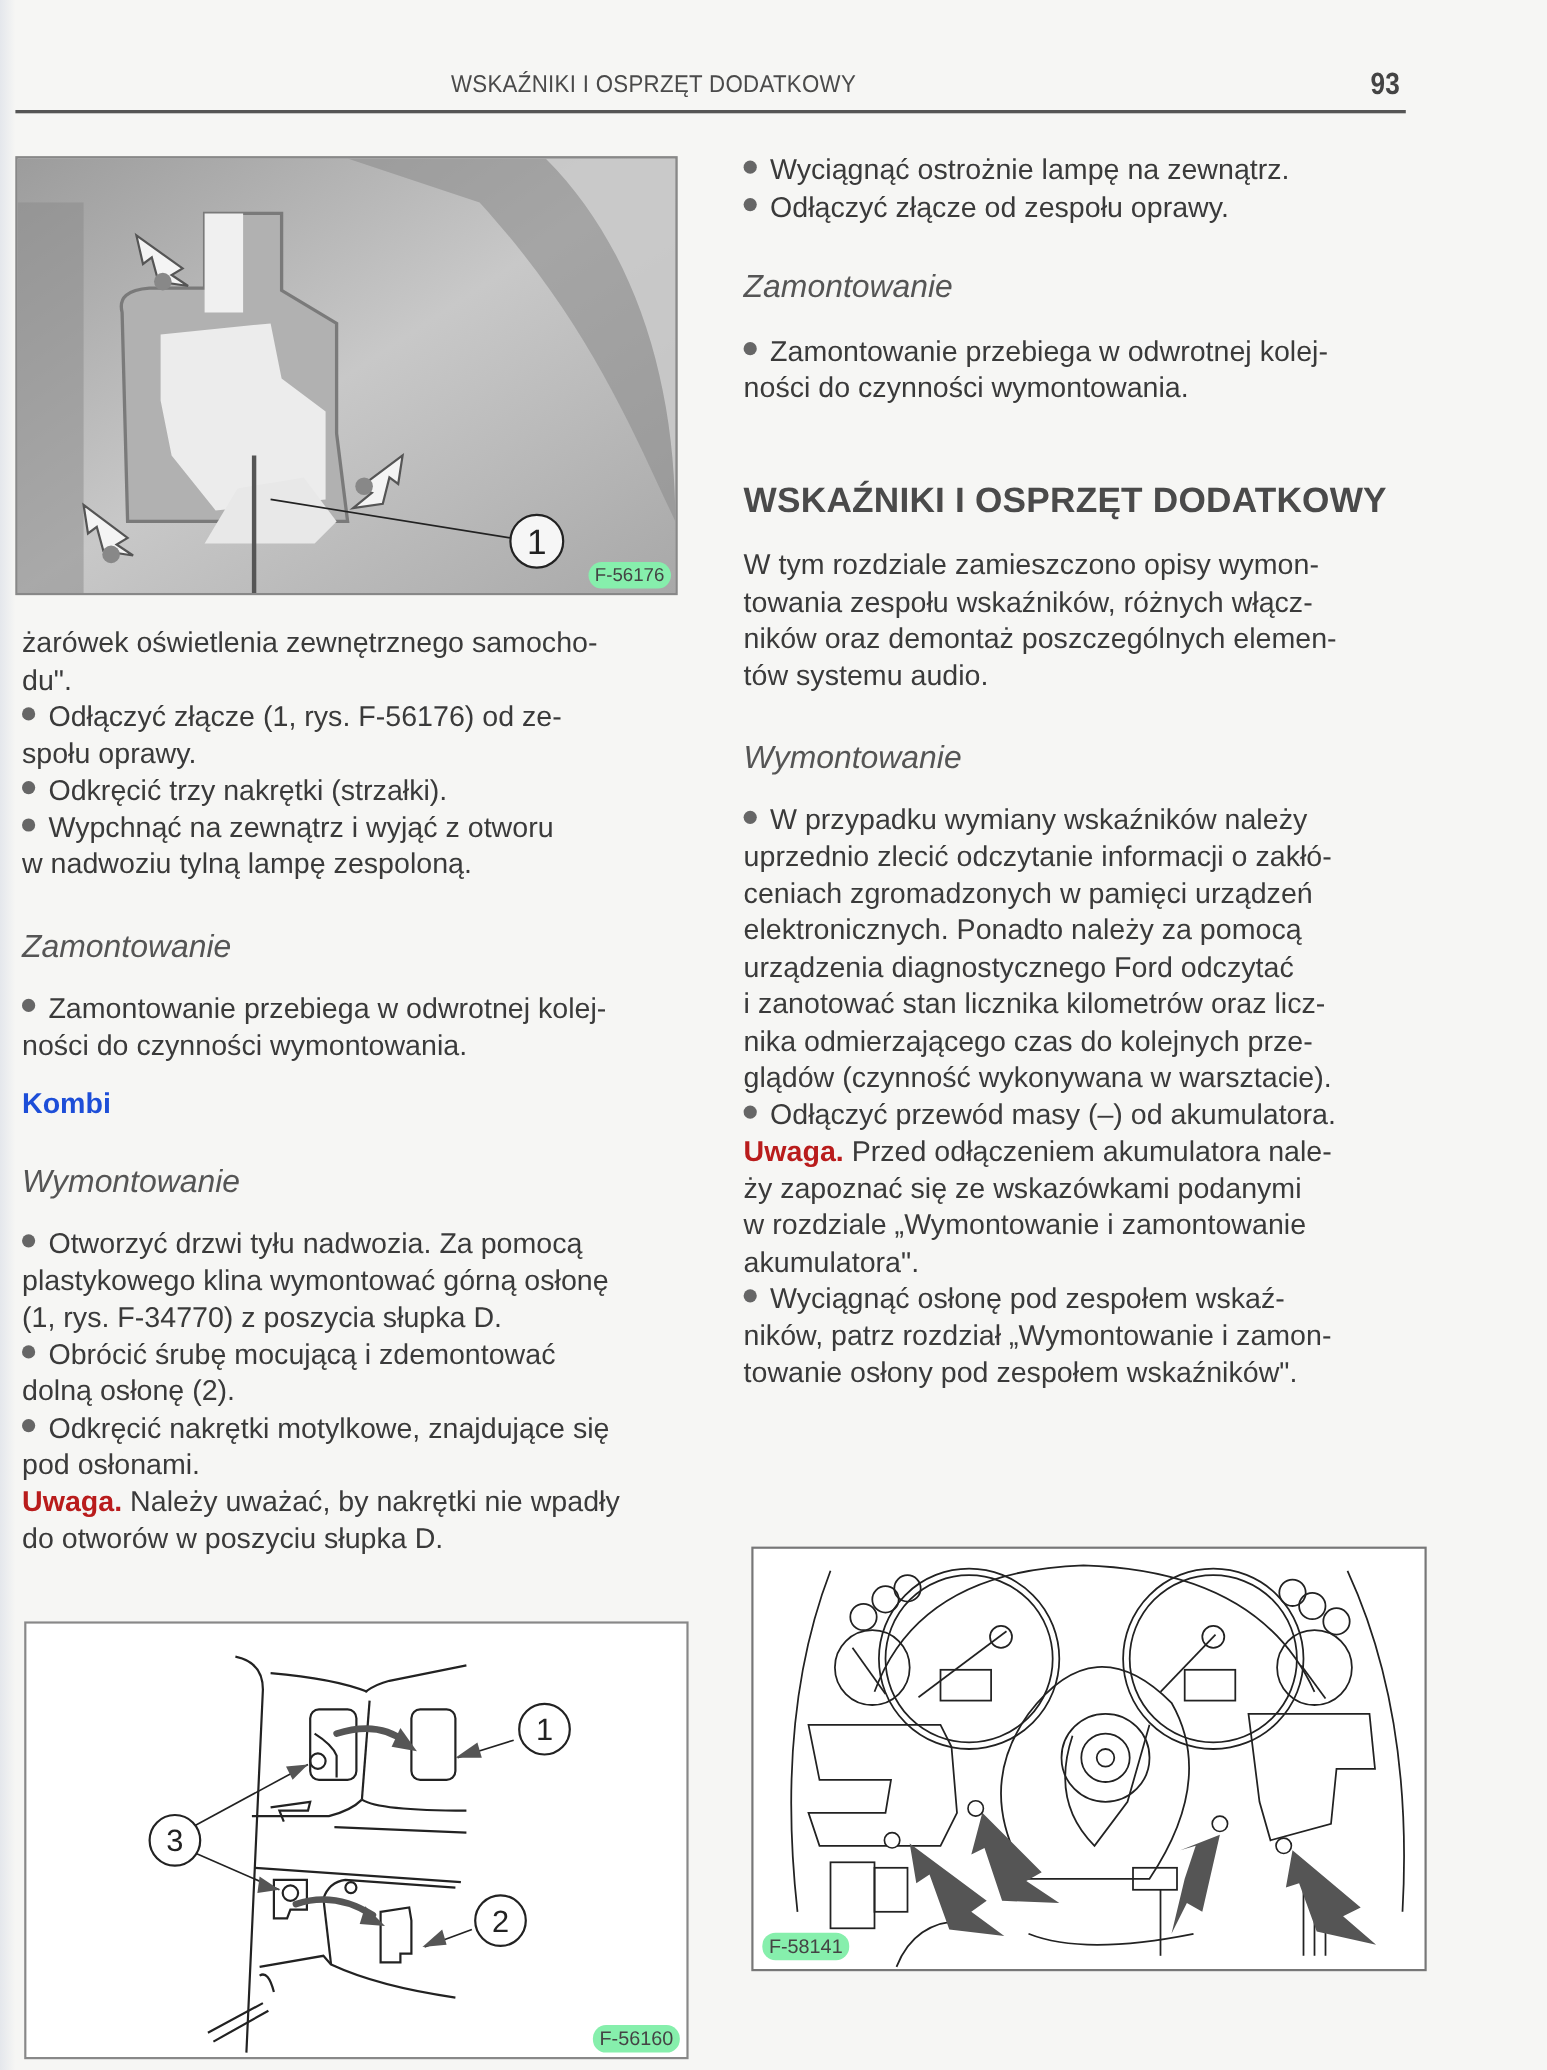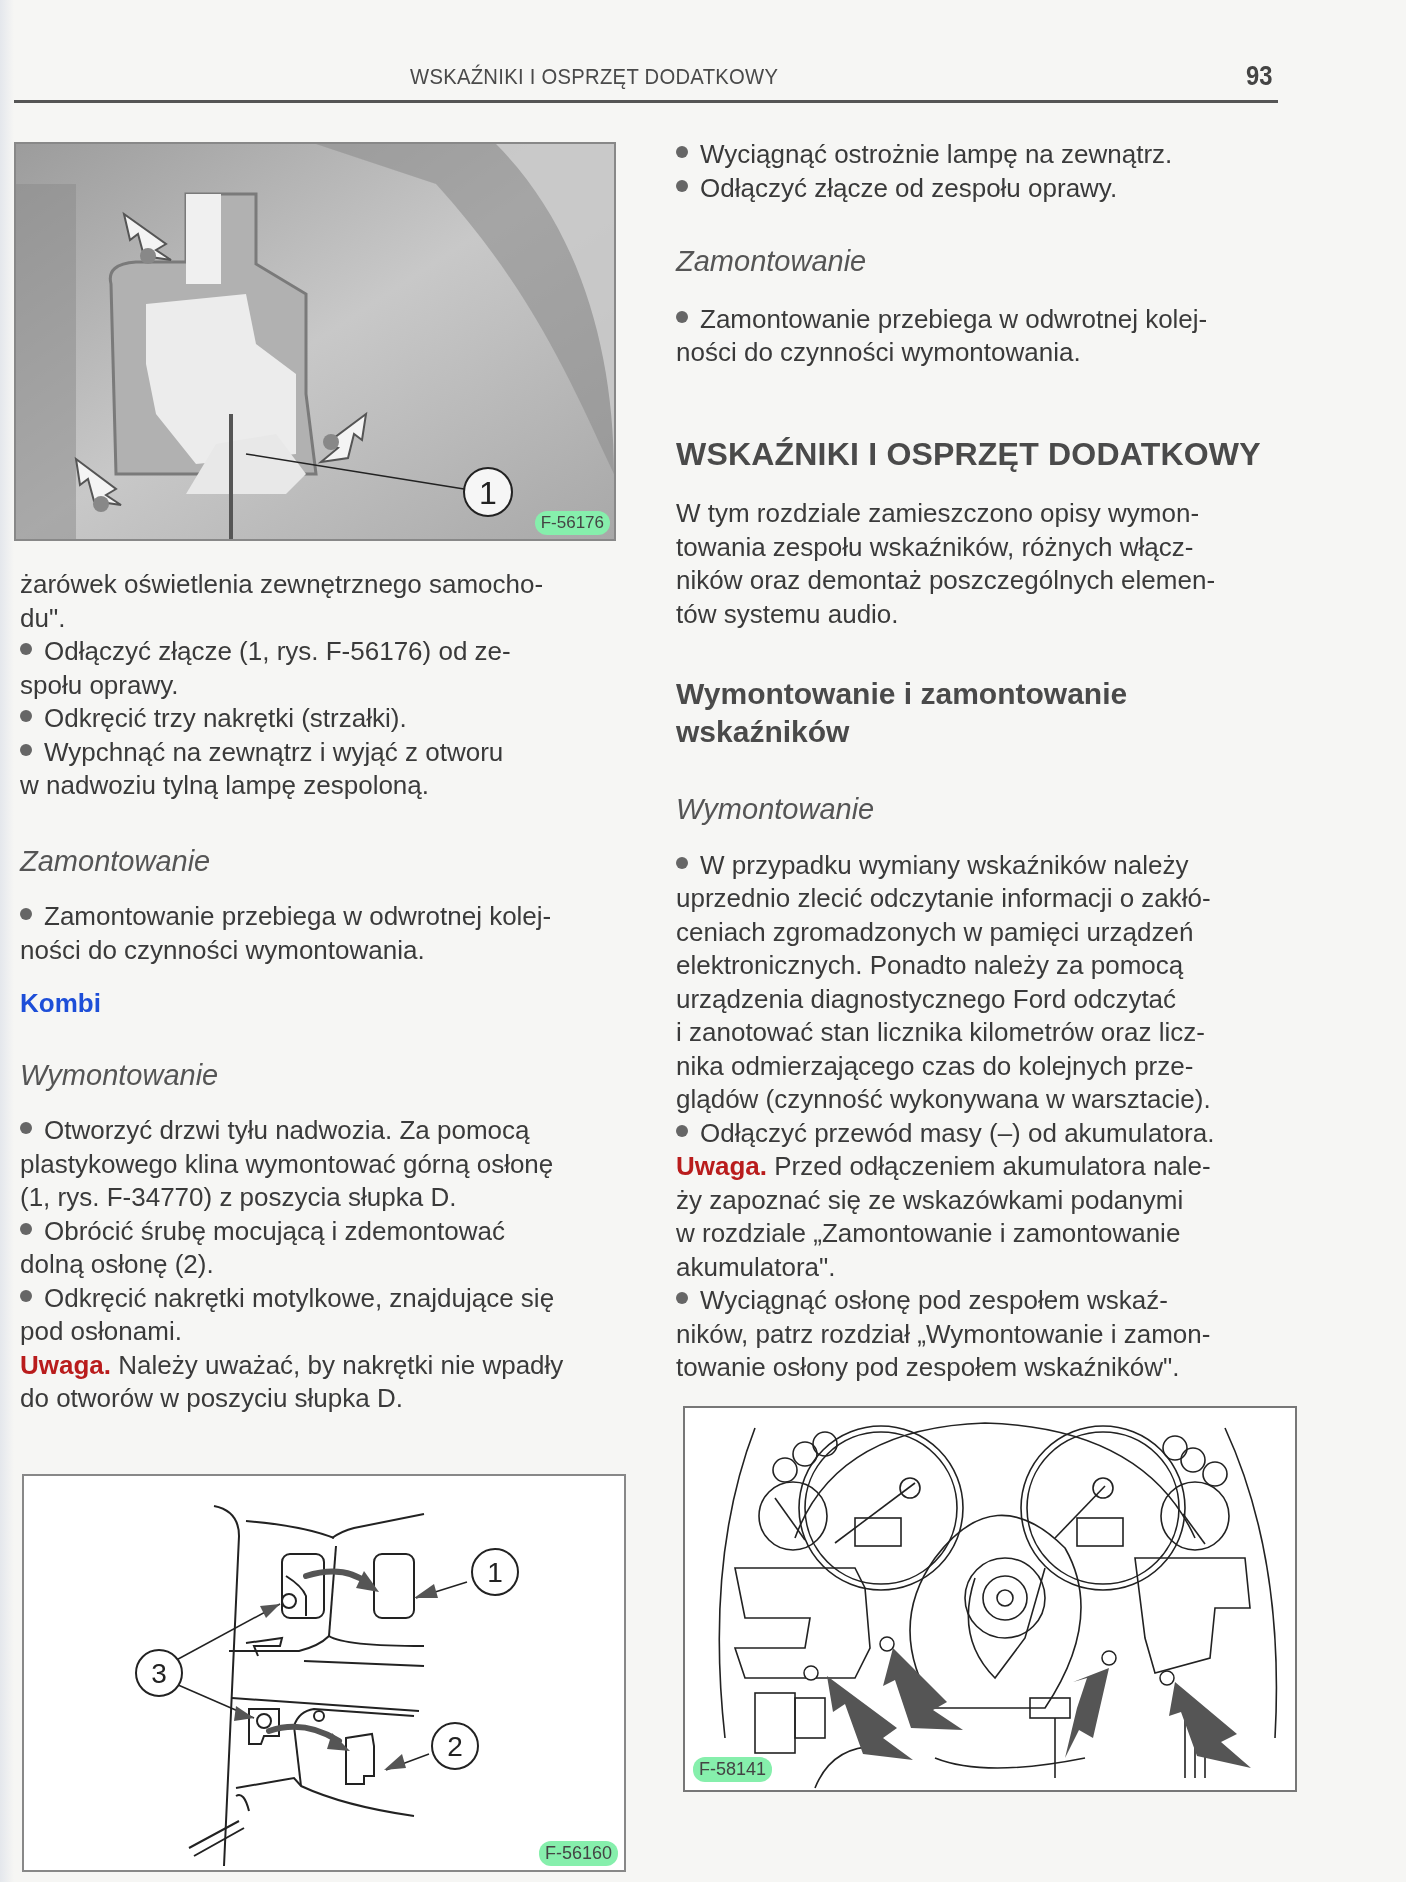--- a/index.html
+++ b/index.html
@@ -165,42 +165,38 @@
   <p style="margin-top:24px;"><span class="bul"></span><span>Zamontowanie przebiega w odwrotnej kolej-</span><br><span>ności do czynności wymontowania.</span></p>
 
   <h2 class="h-chapter" style="margin-top:68px;">WSKAŹNIKI I OSPRZĘT DODATKOWY</h2>
   <p style="margin-top:26px;">
     <span>W tym rozdziale zamieszczono opisy wymon-</span><br>
     <span>towania zespołu wskaźników, różnych włącz-</span><br>
     <span>ników oraz demontaż poszczególnych elemen-</span><br>
     <span>tów systemu audio.</span>
   </p>
 
-  <h3 class="h-bold" style="margin-top:44px;">
-    <span>Wymontowanie i zamontowanie</span><br>
-    <span>wskaźników</span>
-  </h3>
 
   <h3 class="h-italic" style="margin-top:42px;">Wymontowanie</h3>
 
   <p style="margin-top:22px;">
     <span class="bul"></span><span>W przypadku wymiany wskaźników należy</span><br>
     <span>uprzednio zlecić odczytanie informacji o zakłó-</span><br>
     <span>ceniach zgromadzonych w pamięci urządzeń</span><br>
     <span>elektronicznych. Ponadto należy za pomocą</span><br>
     <span>urządzenia diagnostycznego Ford odczytać</span><br>
     <span>i zanotować stan licznika kilometrów oraz licz-</span><br>
     <span>nika odmierzającego czas do kolejnych prze-</span><br>
     <span>glądów (czynność wykonywana w warsztacie).</span>
   </p>
   <p><span class="bul"></span><span>Odłączyć przewód masy (–) od akumulatora.</span></p>
   <p>
     <b class="note">Uwaga.</b><span> Przed odłączeniem akumulatora nale-</span><br>
     <span>ży zapoznać się ze wskazówkami podanymi</span><br>
-    <span>w rozdziale „Zamontowanie i zamontowanie</span><br>
+    <span>w rozdziale „Wymontowanie i zamontowanie</span><br>
     <span>akumulatora".</span>
   </p>
   <p>
     <span class="bul"></span><span>Wyciągnąć osłonę pod zespołem wskaź-</span><br>
     <span>ników, patrz rozdział „Wymontowanie i zamon-</span><br>
     <span>towanie osłony pod zespołem wskaźników".</span>
   </p>
 </div>
 
 <div class="figure" style="left:683px; top:1406px; width:610px; height:382px; border-color:#777;">

